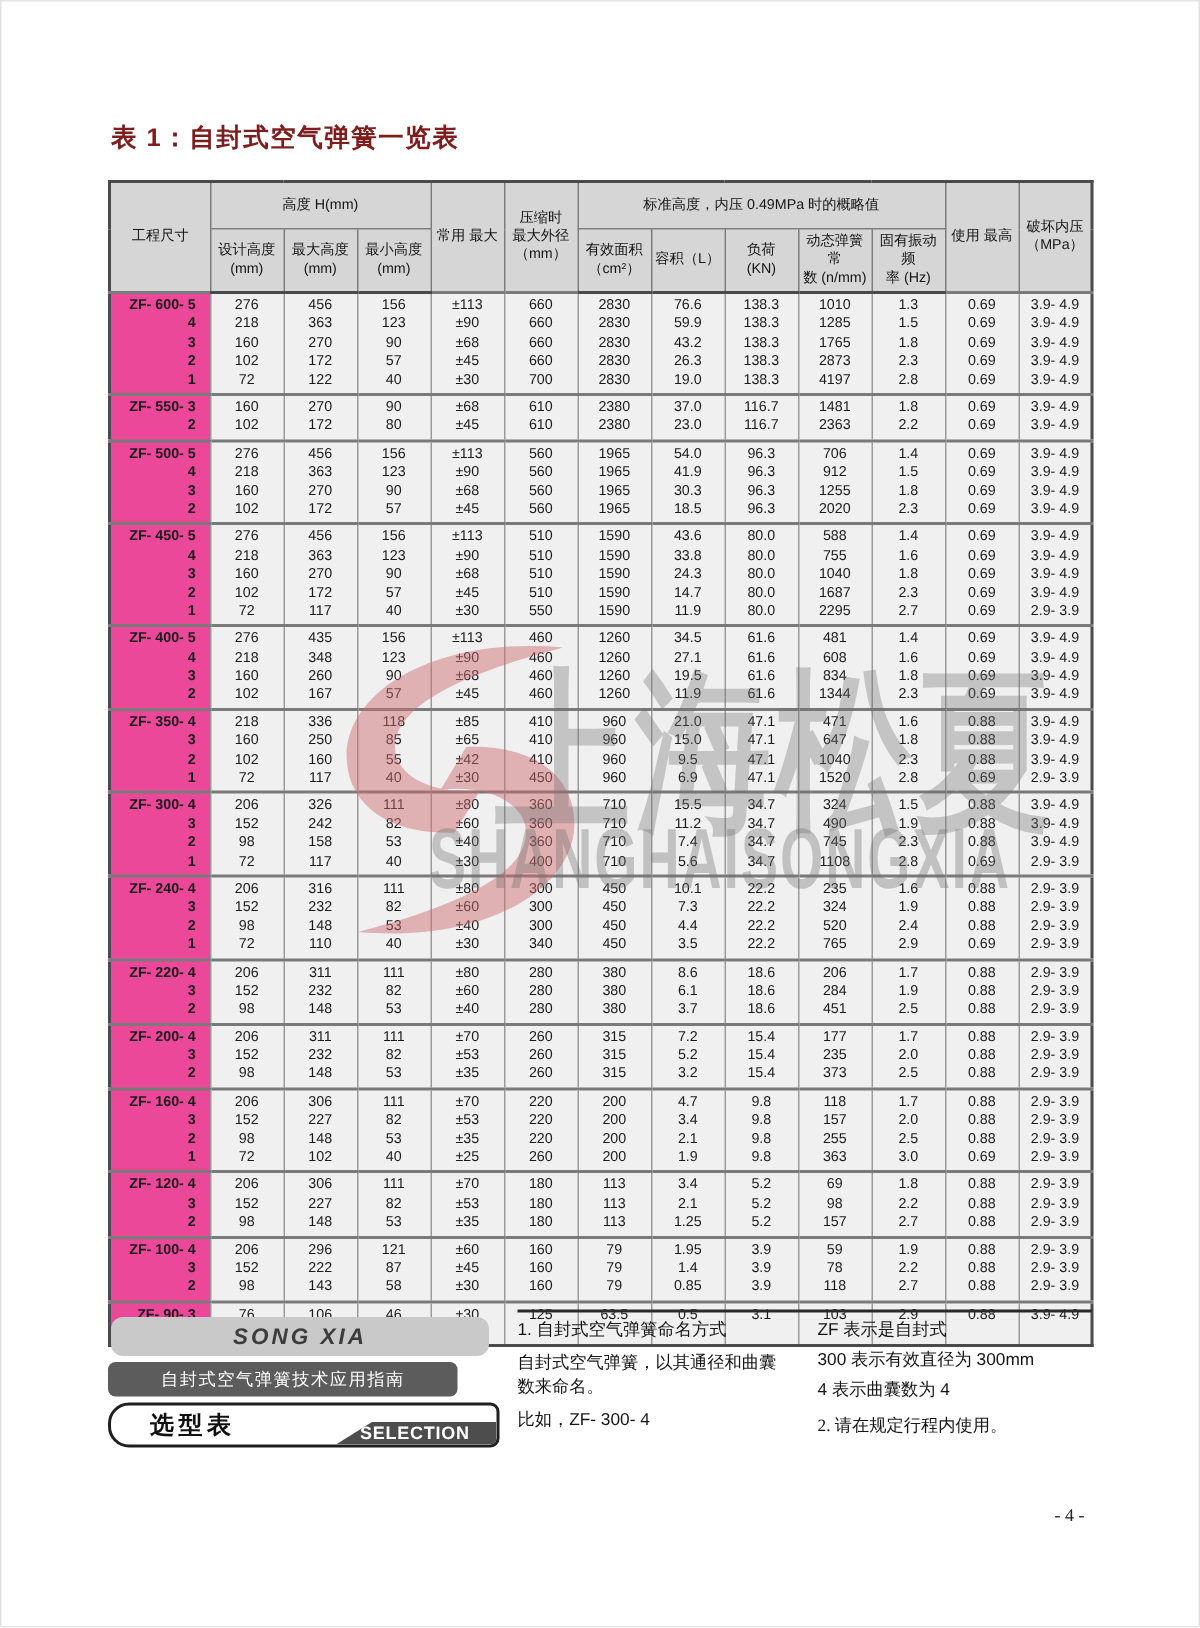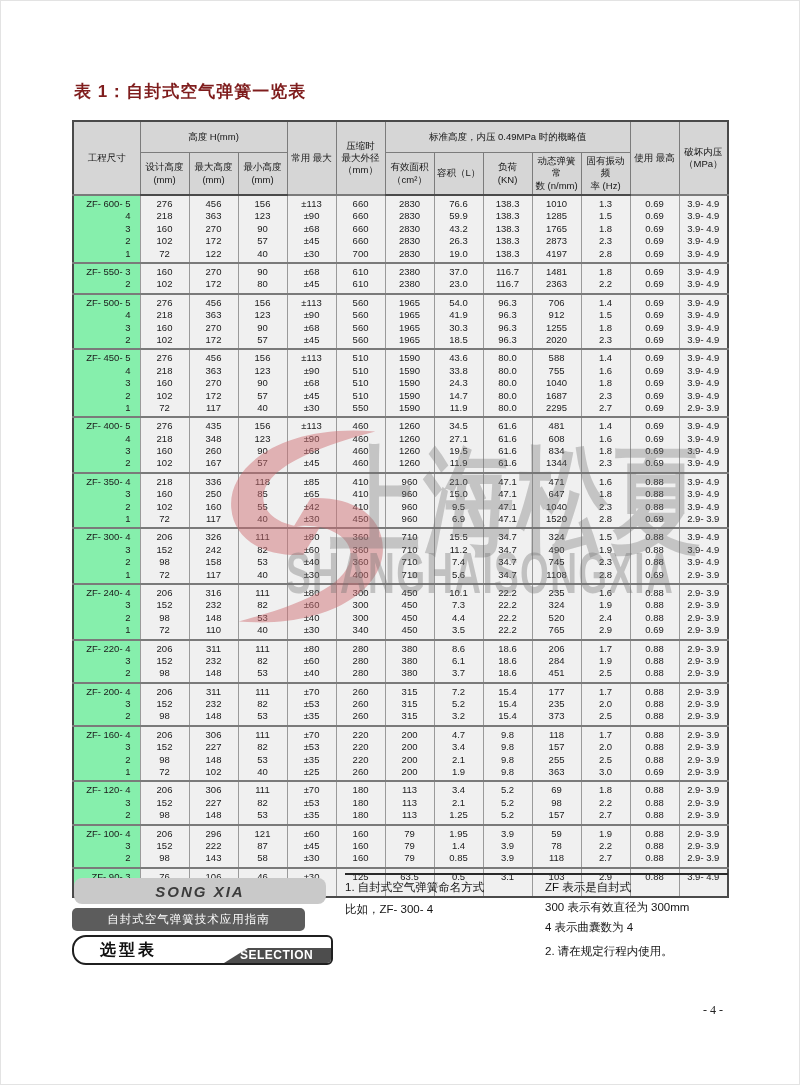--- a/index.html
+++ b/index.html
@@ -25,21 +25,21 @@
     background:#d6d6d6;border:1px solid #7c7c7c;
     font-weight:400;font-size:9.5px;line-height:1.3;color:#151515;
     white-space:pre-line;text-align:center;padding:2px 1px;
   }
   table.spec thead tr:first-child th{height:26px;}
   table.spec thead tr:last-child th{height:28px;border-bottom:2px solid #4a4a4a;}
   table.spec tbody td{
     background:#f0f0f0;border-left:1px solid #9a9a9a;border-right:1px solid #9a9a9a;
     border-top:2px solid #7a7a7a;vertical-align:middle;padding:2px 0;
   }
-  table.spec tbody td.label-col{background:#86efac;}
+  table.spec tbody td.label-col{background:#ec4899;font-weight:bold;}
   table.spec tbody tr:last-child td{padding-bottom:13px;}
   .cell-line{
     height:12.4px;line-height:12.4px;font-size:9.5px;text-align:center;
     white-space:nowrap;color:#1a1a1a;
   }
   td.label-col .cell-line{text-align:right;padding-right:9px;}
 
   
   .watermark{position:absolute;inset:0;pointer-events:none;z-index:5;}
   .wm-logo{position:absolute;left:212px;top:424px;width:190px;height:205px;opacity:.48;}
@@ -85,21 +85,21 @@
 
   
   .notes{position:absolute;left:345px;top:869px;width:383px;font-size:11.5px;color:#141414;}
   .notes-title{font-size:12px;}
   .notes-rule{border:none;border-top:2px solid #2a2a2a;margin:4px 0 0 0;}
   .notes-cols{position:relative;margin-top:4px;}
   .notes-left{position:absolute;left:0;top:0;width:198px;}
   .notes-right{position:absolute;left:200px;top:0;width:183px;}
   .note-line{white-space:pre-line;line-height:16px;margin-bottom:6px;}
   .notes-right .note-line{margin-bottom:4px;}
-  .notes-right .note-gap{margin-top:8px;}
+  .notes-right .note-gap{margin-top:8px;font-family:Liberation Serif, serif;}
 
   .page-number{position:absolute;left:703px;top:1003px;font-size:12px;color:#222;
     font-family:"Liberation Serif","DejaVu Serif",serif;}
 </style>
 </head>
 <body>
 
 <div class="page-frame"></div>
 
 <div class="doc-title">表 1：自封式空气弹簧一览表</div>
@@ -1200,20 +1200,22 @@
   <div class="tab-dark">
     <span class="tab-en">SELECTION TABLE</span>
   </div>
 </div>
 
 <div class="notes">
   <hr class="notes-rule">
   <div class="notes-cols">
     <div class="notes-left">
       <div class="note-line">1. 自封式空气弹簧命名方式</div>
+      <div class="note-line">自封式空气弹簧，以其通径和曲囊
+数来命名。</div>
       <div class="note-line">比如，ZF- 300- 4</div>
     </div>
     <div class="notes-right">
       <div class="note-line">ZF 表示是自封式</div>
       <div class="note-line">300 表示有效直径为 300mm</div>
       <div class="note-line">4 表示曲囊数为 4</div>
       <div class="note-line note-gap">2. 请在规定行程内使用。</div>
     </div>
   </div>
 </div>

